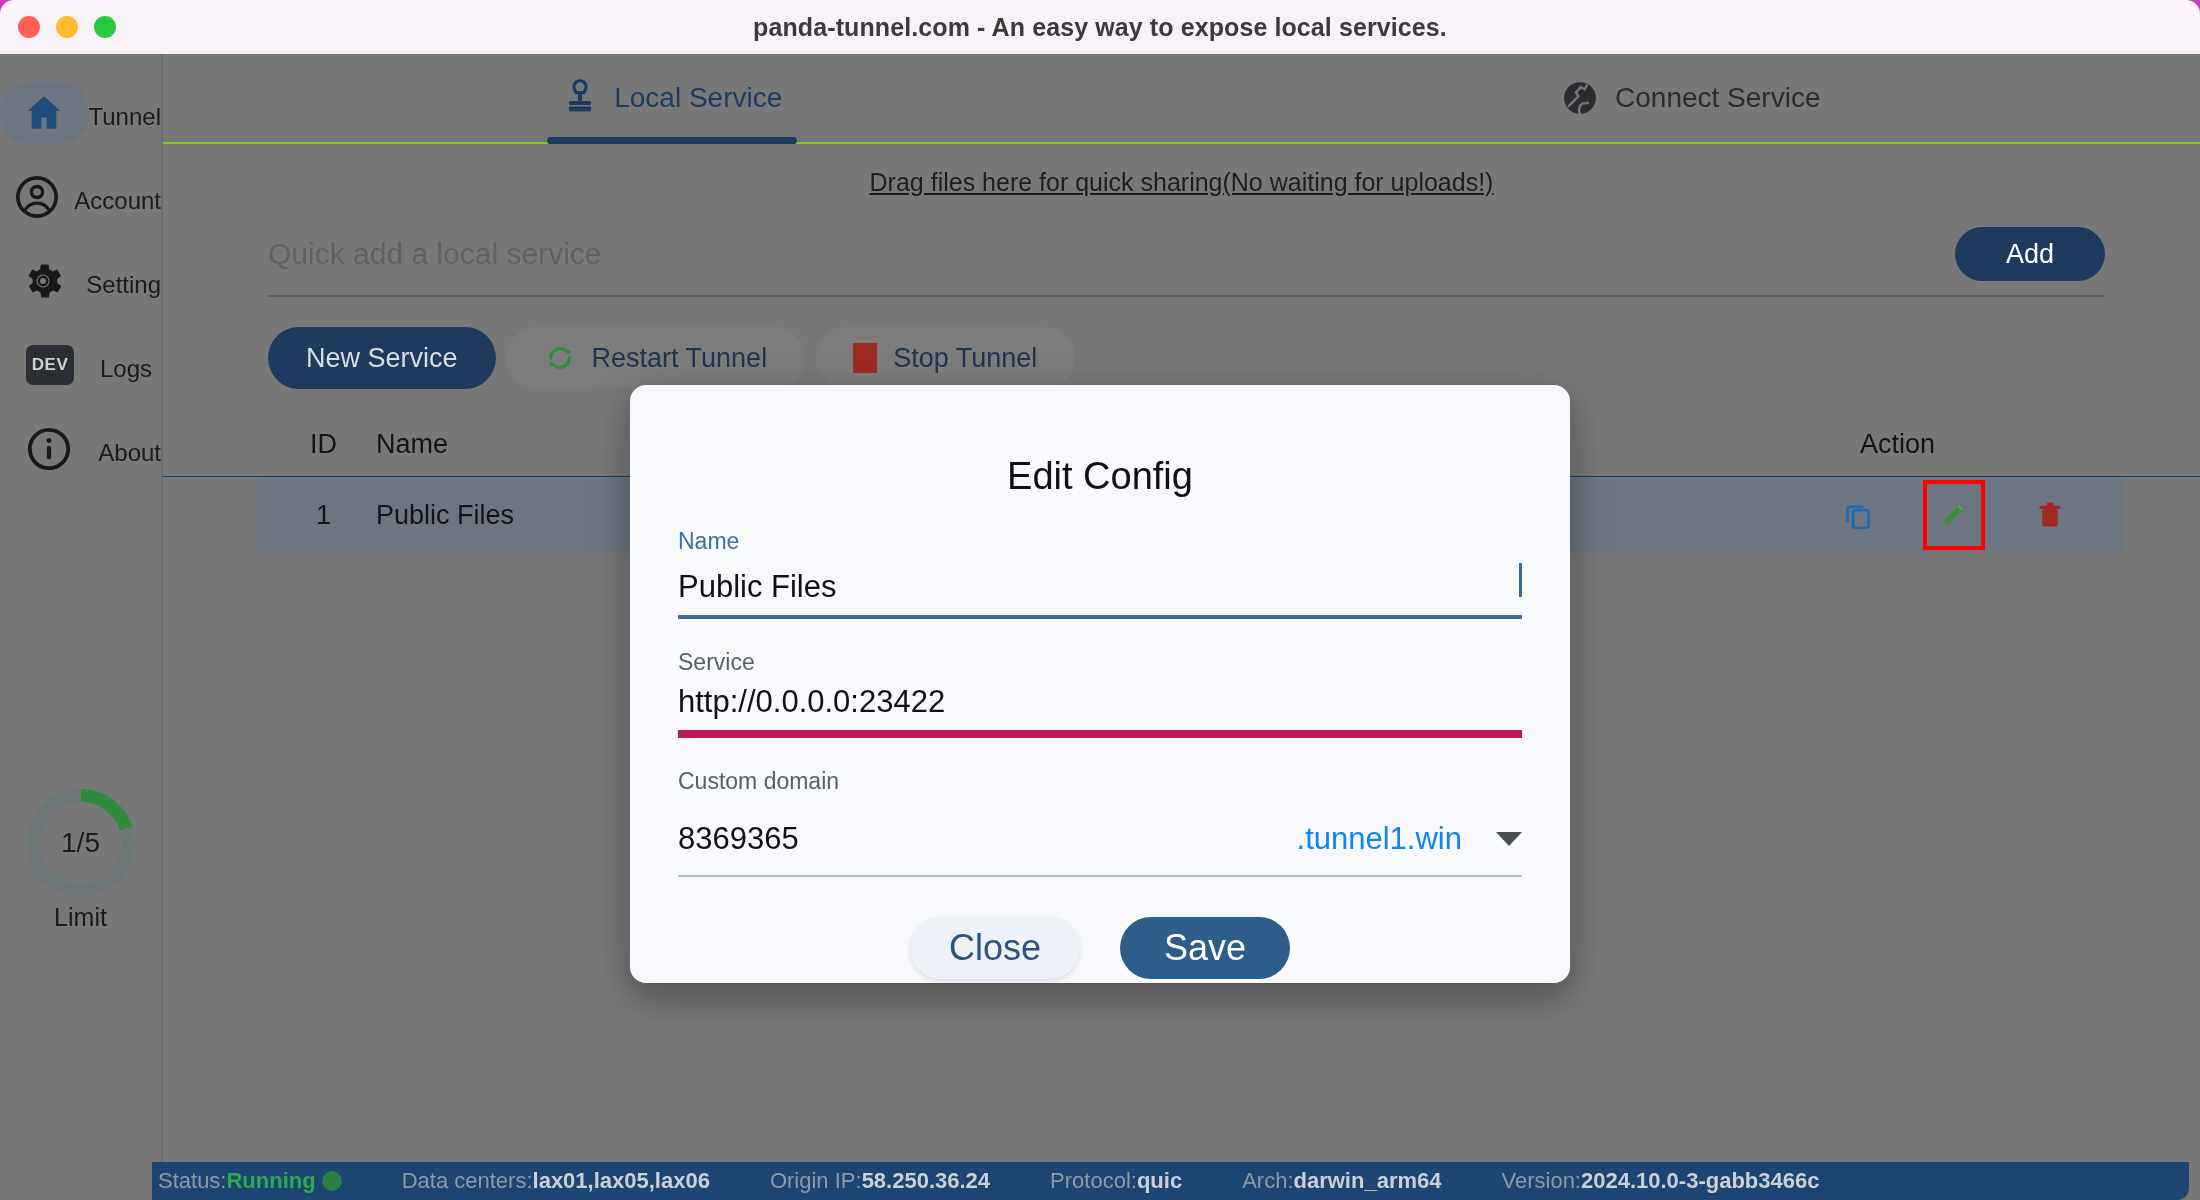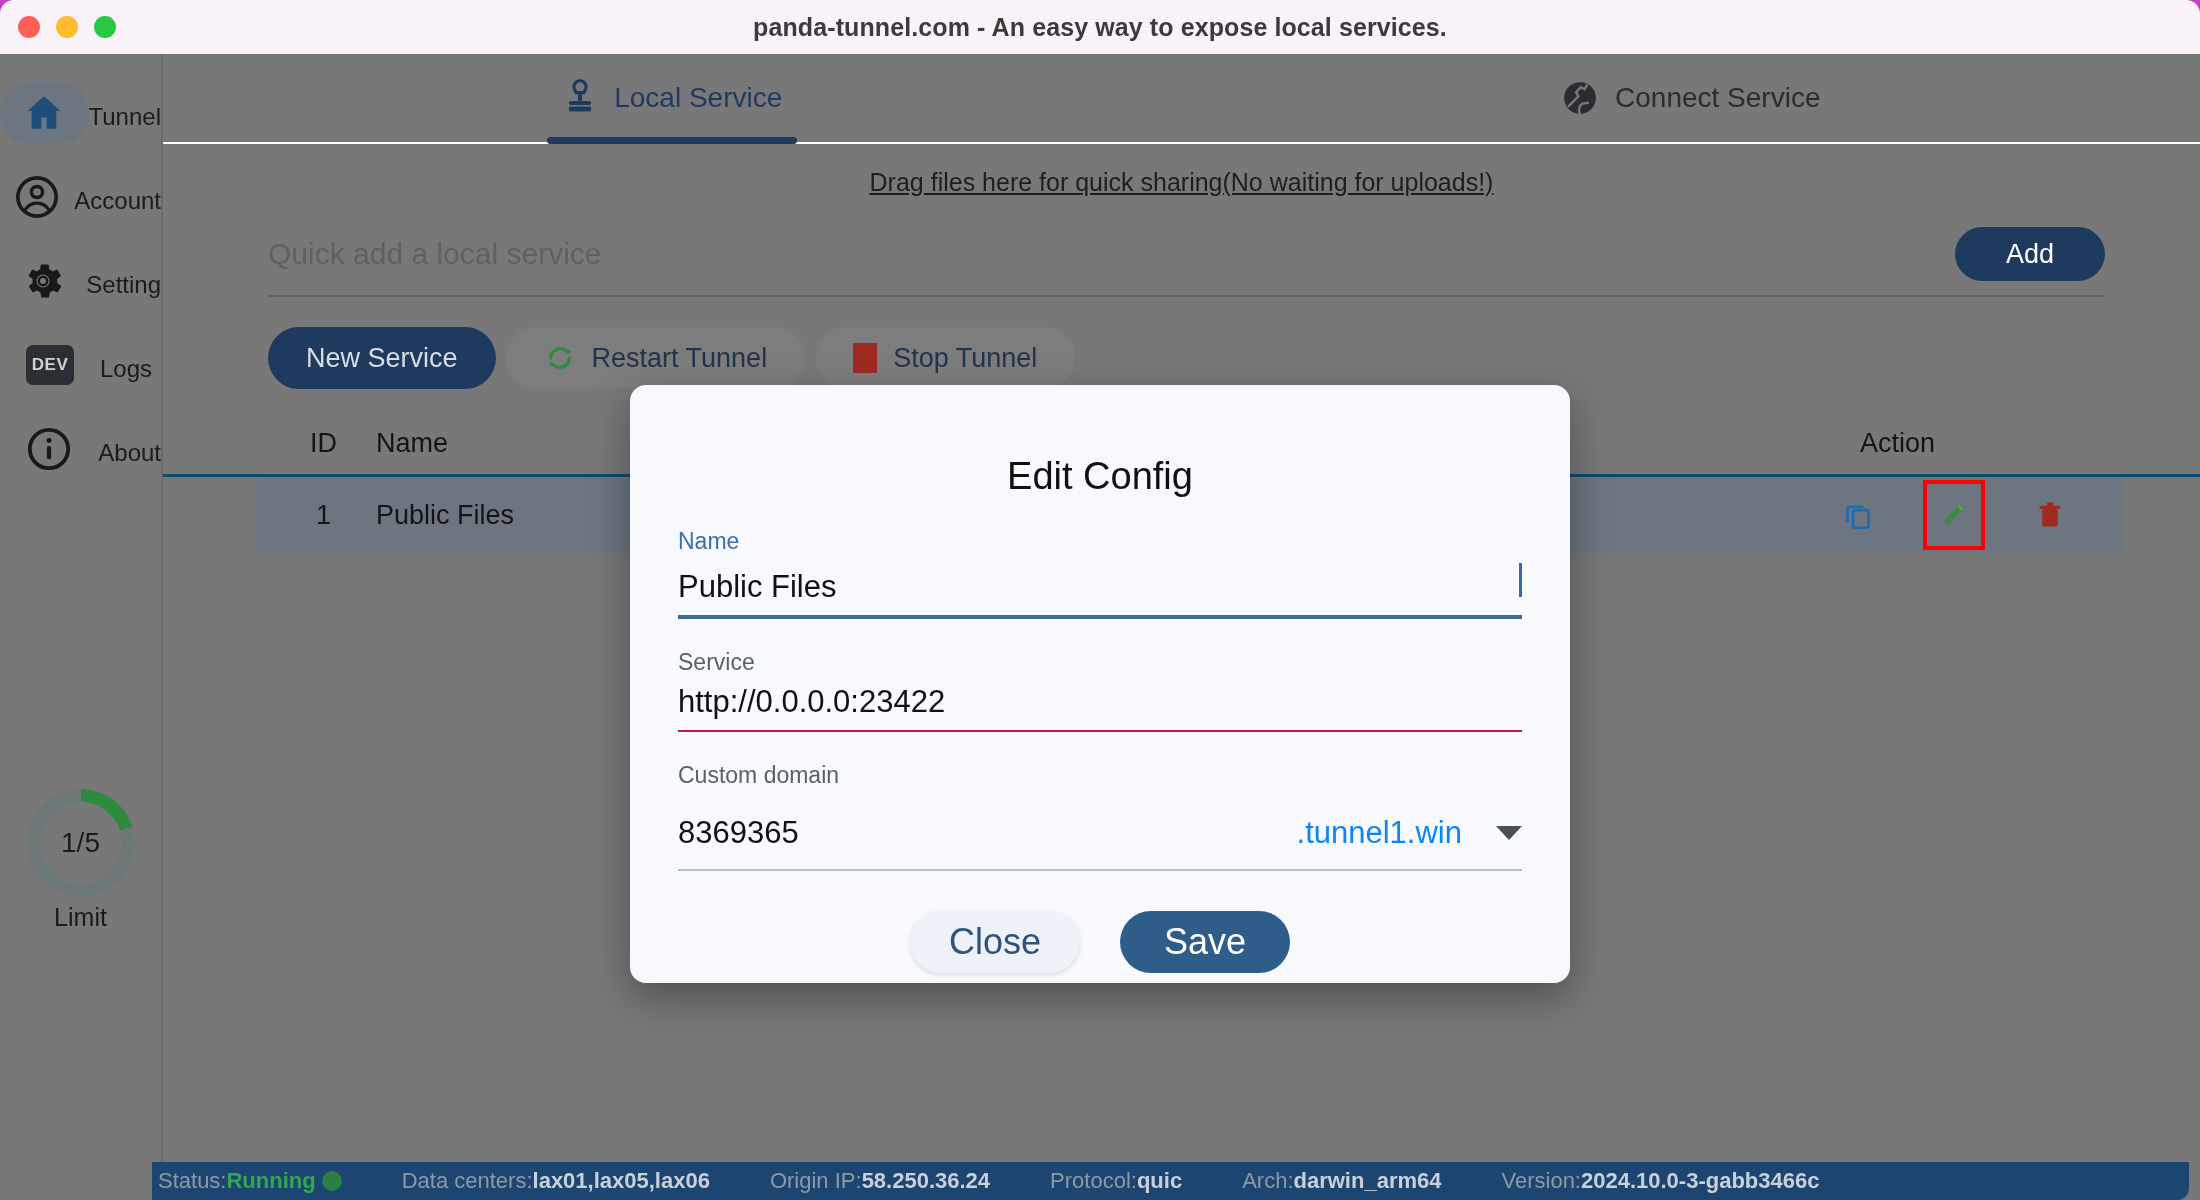--- a/index.html
+++ b/index.html
@@ -111,21 +111,21 @@
   
   #content {
     flex: 1 1 auto; height: 100%;
     position: relative;
     display: flex; flex-direction: column;
   }
 
   
   #tabbar {
     height: 90px; flex: 0 0 90px;
-    border-bottom: 2px solid #ffffff;
+    border-bottom: 2px solid #84cc16;
     display: flex;
     position: relative;
   }
   .tab {
     flex: 1 1 50%;
     display: flex; align-items: center; justify-content: center;
     gap: 16px; cursor: pointer;
     position: relative;
   }
   .tab-label { font-size: 28px; }
@@ -190,21 +190,21 @@
 
   
   #svc-table {
     margin: 24px 0 0 0;
     width: 100%;
   }
   #thead {
     display: flex; align-items: center;
     height: 64px;
     padding: 0 0 0 0;
-    border-bottom: 3px solid #0c4a6e;
+    border-bottom: 1px solid #0c4a6e;
   }
   #thead > div, .trow > div { font-size: 27px; }
   .col-id     { width: 105px; text-align: center; flex: 0 0 105px; margin-left: 108px; }
   .col-name   { width: 320px; flex: 0 0 320px; }
   .col-link   { flex: 1 1 auto; }
   .col-action { width: 340px; flex: 0 0 340px; text-align: left; }
   #thead .col-id, #thead .col-name, #thead .col-action { color: #141414; }
   #thead .col-link { color: #1661ab; }
   .trow {
     display: flex; align-items: center;
@@ -268,21 +268,21 @@
     text-align: center;
     font-size: 38px; color: #111;
     padding-top: 42px;
     margin-top: 28px;
   }
   .field { margin-top: 30px; }
   .field-label { font-size: 23px; color: #58606a; }
   .field.focused .field-label { color: #3e6fa8; }
   .field-value-row {
     display: flex; align-items: baseline;
-    border-bottom: 2px solid #be185d;
+    border-bottom: 8px solid #be185d;
     padding-bottom: 10px; margin-top: 8px;
   }
   .field.focused .field-value-row {
     border-bottom: 4px solid #3e6b9e;
   }
   .field-value {
     font-size: 31px; color: #111;
     flex: 1 1 auto;
     white-space: nowrap;
   }

